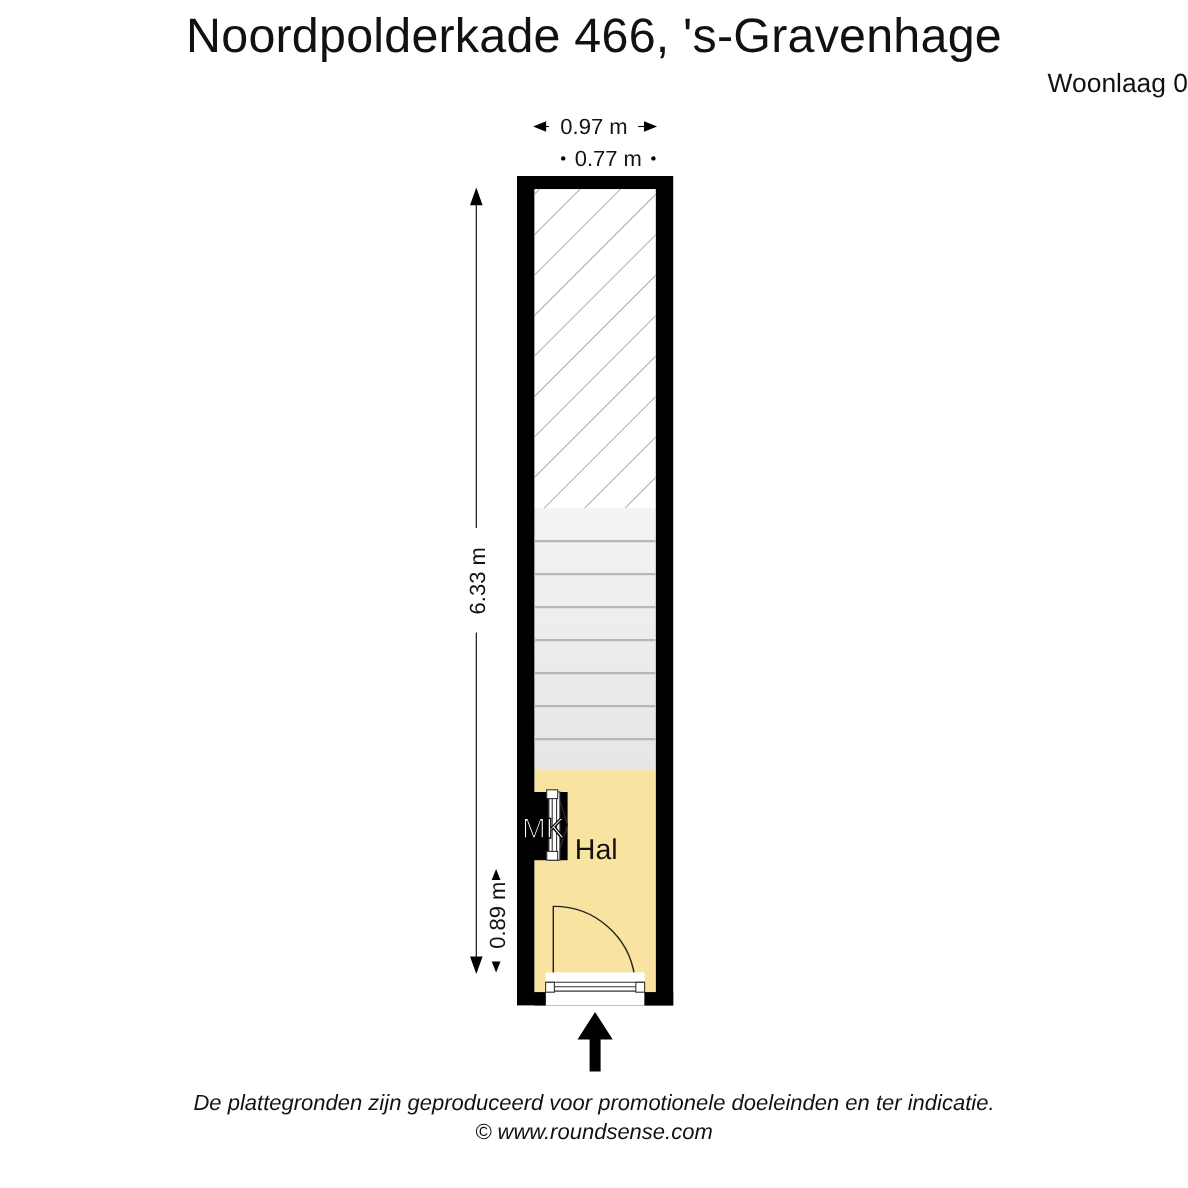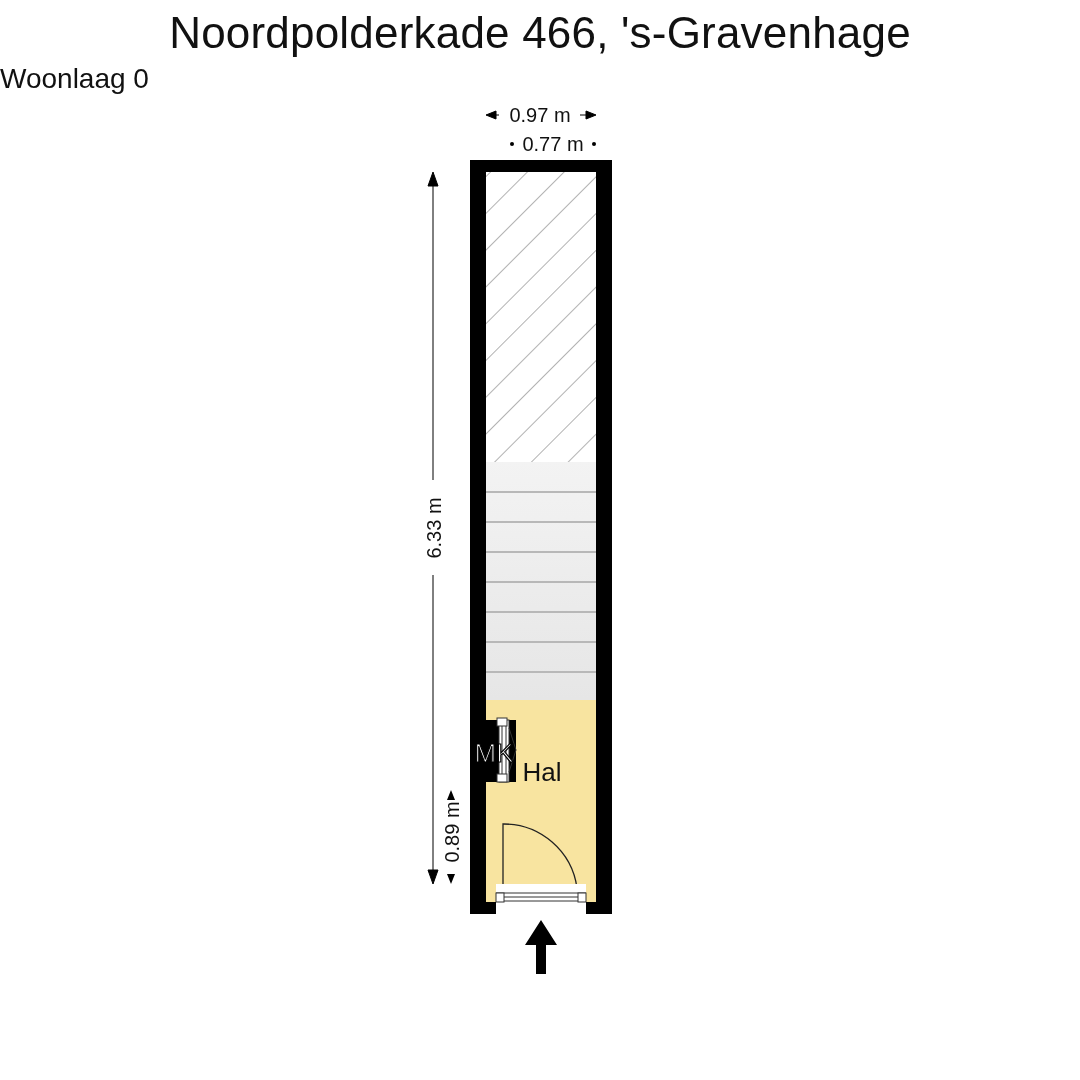--- a/index.html
+++ b/index.html
@@ -1,19 +1,19 @@
 <!DOCTYPE html>
 <html><head>
 <meta charset="utf-8">
 <style>
   html, body { margin: 0; padding: 0; }
   body { width: 1080px; height: 1080px; background: #ffffff; position: relative; overflow: hidden; font-family: "Liberation Sans", sans-serif; color: #111; }
   .abs { position: absolute; }
   #title { left: 0; width: 1080px; top: 8px; text-align: center; font-size: 44px; letter-spacing: 0.2px; }
-  #subtitle { left: 0; width: 1080px; top: 63px; text-align: left; font-size: 28px; }
+  #subtitle { left: 0; width: 1080px; top: 63px; text-align: right; font-size: 24px; }
   #disclaimer { left: 0; width: 1080px; top: 990px; text-align: center; font-size: 20px; font-style: italic; line-height: 26px; }
   svg text { font-family: "Liberation Sans", sans-serif; }
 </style>
 </head>
 <body>
 
 <div id="title" class="abs">Noordpolderkade 466, 's-Gravenhage</div>
 <div id="subtitle" class="abs">Woonlaag 0</div>
 
 <svg class="abs" style="left:0;top:0" width="1080" height="1080" viewBox="0 0 1080 1080">
@@ -106,13 +106,15 @@
   <text x="540" y="122" text-anchor="middle" font-size="20" fill="#111">0.97 m</text>
   <text x="553" y="151" text-anchor="middle" font-size="20" fill="#111">0.77 m</text>
   <text x="0" y="0" text-anchor="middle" font-size="20" fill="#111" transform="translate(441,528) rotate(-90)">6.33 m</text>
   <text x="0" y="0" text-anchor="middle" font-size="20" fill="#111" transform="translate(459,832) rotate(-90)">0.89 m</text>
 
   <text x="494" y="762" text-anchor="middle" font-size="26" fill="#fff" stroke="#000" stroke-width="1.2">MK</text>
   <text x="542" y="781" text-anchor="middle" font-size="26" fill="#111">Hal</text>
 </svg>
 
 <div id="disclaimer" class="abs">
+  <div>De plattegronden zijn geproduceerd voor promotionele doeleinden en ter indicatie.</div>
+  <div>© www.roundsense.com</div>
 </div>
 
 </body></html>

